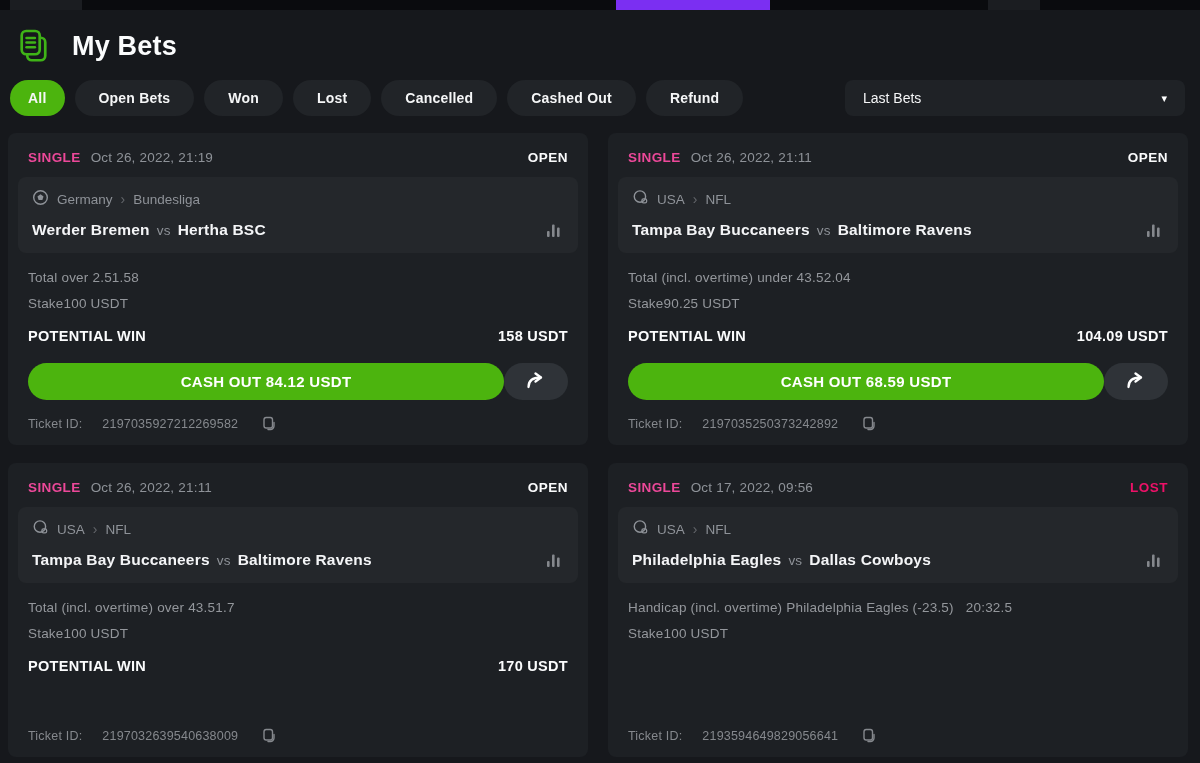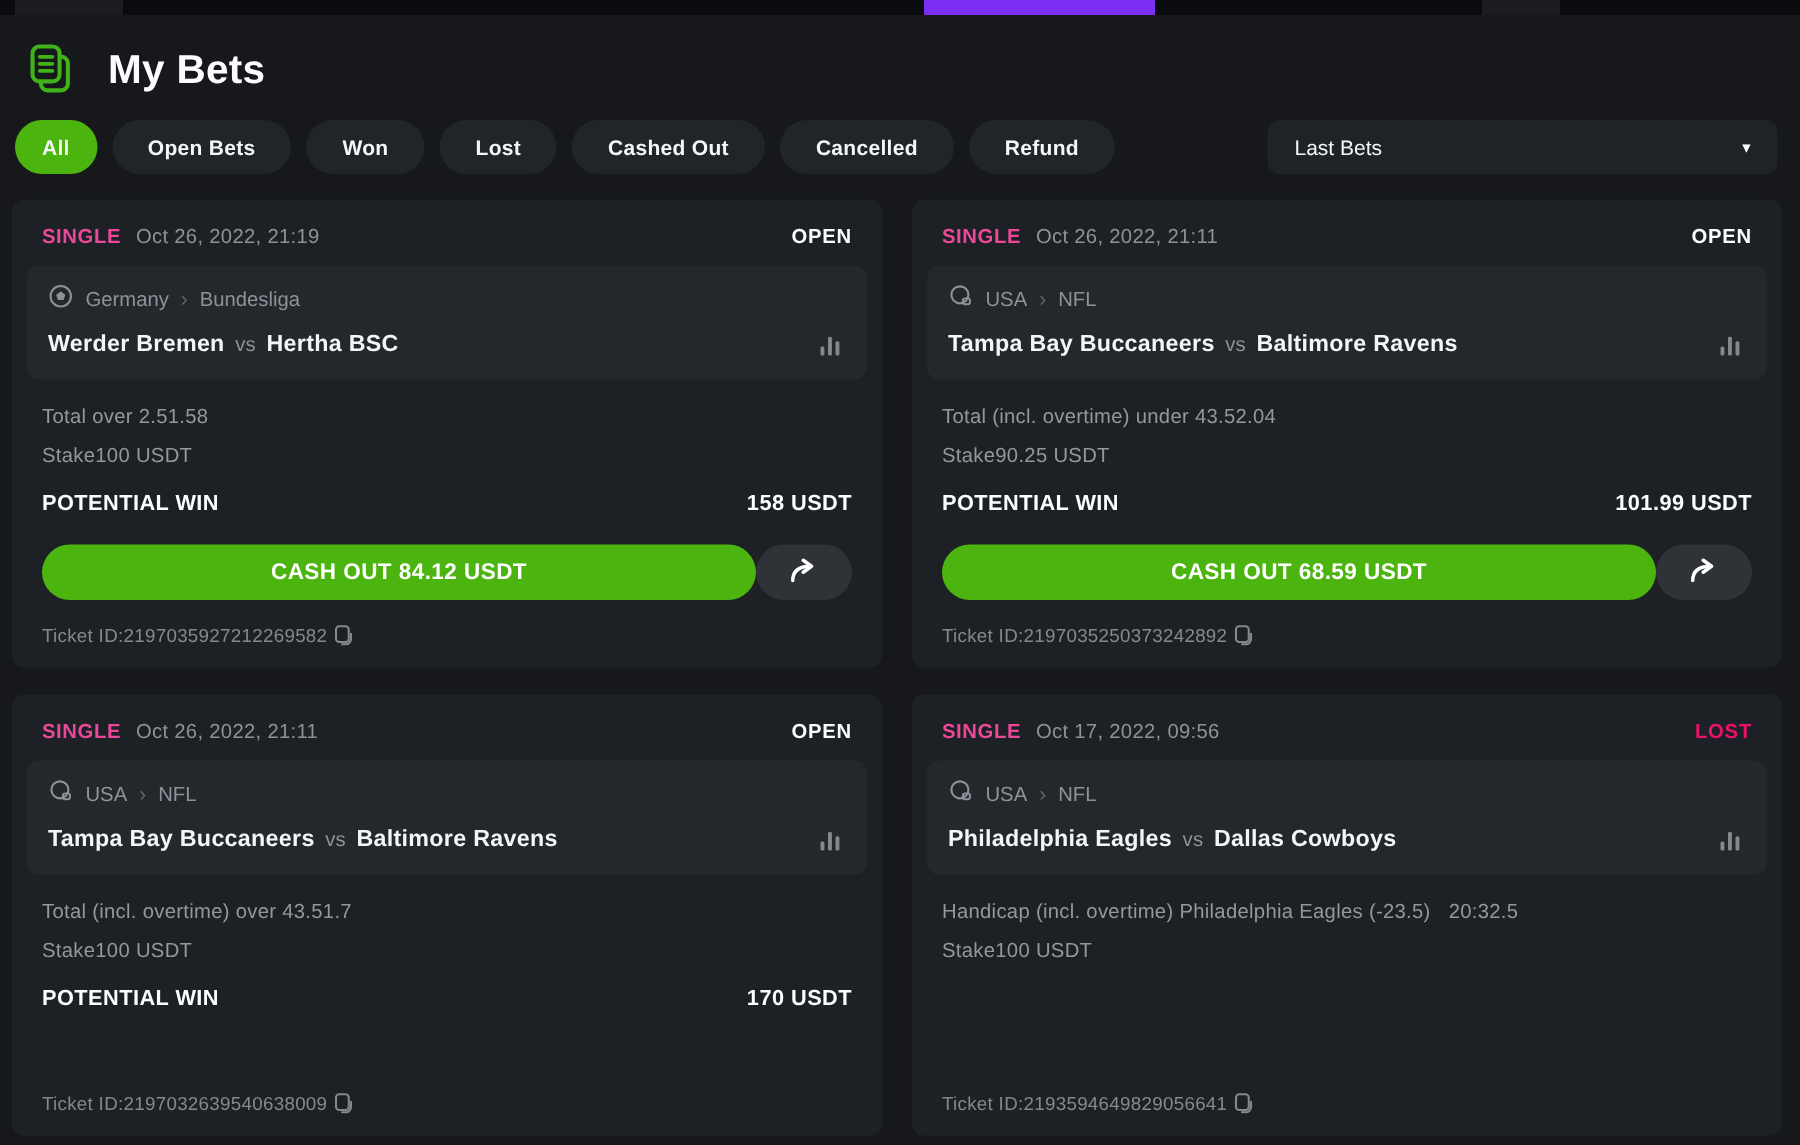--- a/index.html
+++ b/index.html
@@ -65,21 +65,21 @@
     font-weight:800; color:#fbfcfd; line-height:28px; letter-spacing:.3px; }
 
   .actions { display:flex; margin-top:13px;align-items:flex-end; }
   .cashout-btn {
     flex:1; height:37px; border:none; border-radius:19px; background:var(--accent,#4cb40e);
     color:#ffffff; font-family:inherit; font-size:15px; font-weight:700; letter-spacing:.3px; cursor:pointer;
   }
   .share-btn { width:64px; height:37px; border:none; border-radius:19px; background:#2f3338;
     display:flex; align-items:center; justify-content:center; cursor:pointer; }
 
-  .ticket-row { margin-top:auto; padding-top:16px; display:flex; align-items:center; gap:0;
+  .ticket-row { margin-top:auto; padding-top:16px; display:flex; align-items:center; gap:20px;
     font-size:12.5px; color:#85888d; letter-spacing:.2px; }
   .copy-btn { background:none; border:none; display:flex; margin-left:4px; cursor:pointer; padding:0; }
 </style>
 </head>
 <body>
 
 <div class="topbar">
   <div class="frag frag-left"></div>
   <div class="frag frag-active"></div>
   <div class="frag frag-right"></div>
@@ -96,22 +96,22 @@
     </svg>
   </span>
   <h1 class="page-title">My Bets</h1>
 </div>
 
 <div class="filter-row">
   <div class="pill active">All</div>
   <div class="pill">Open Bets</div>
   <div class="pill">Won</div>
   <div class="pill">Lost</div>
+  <div class="pill">Cancelled</div>
   <div class="pill">Cashed Out</div>
-  <div class="pill">Cancelled</div>
   <div class="pill">Refund</div>
   <div class="sort-select">
     <span>Last Bets</span>
     <span class="sort-caret">▾</span>
   </div>
 </div>
 
 <div class="cards">
 
   <div class="card">
@@ -221,21 +221,21 @@
             <span>Total (incl. overtime) under 43.5</span>
           </span>
         <span>2.04</span>
       </div>
       <div class="market-row">
         <span>Stake</span>
         <span>90.25 USDT</span>
       </div>
       <div class="pw-row">
         <span>POTENTIAL WIN</span>
-        <span>101.99 USDT</span>
+        <span>104.09 USDT</span>
       </div>
     </div>
     <div class="actions">
       <button class="cashout-btn">CASH OUT 68.59 USDT</button>
       <button class="share-btn">
         <span>
           <svg width="22" height="17" viewBox="0 0 22 17" fill="none">
               <path d="M3.5 15c0-7 4.5-9.5 12-9.5" stroke="#fff" stroke-width="2.3" stroke-linecap="round"></path>
               <path d="M10.5 1.5l5.5 4-5.5 4" stroke="#fff" stroke-width="2.3" stroke-linecap="round" stroke-linejoin="round"></path>
             </svg>

